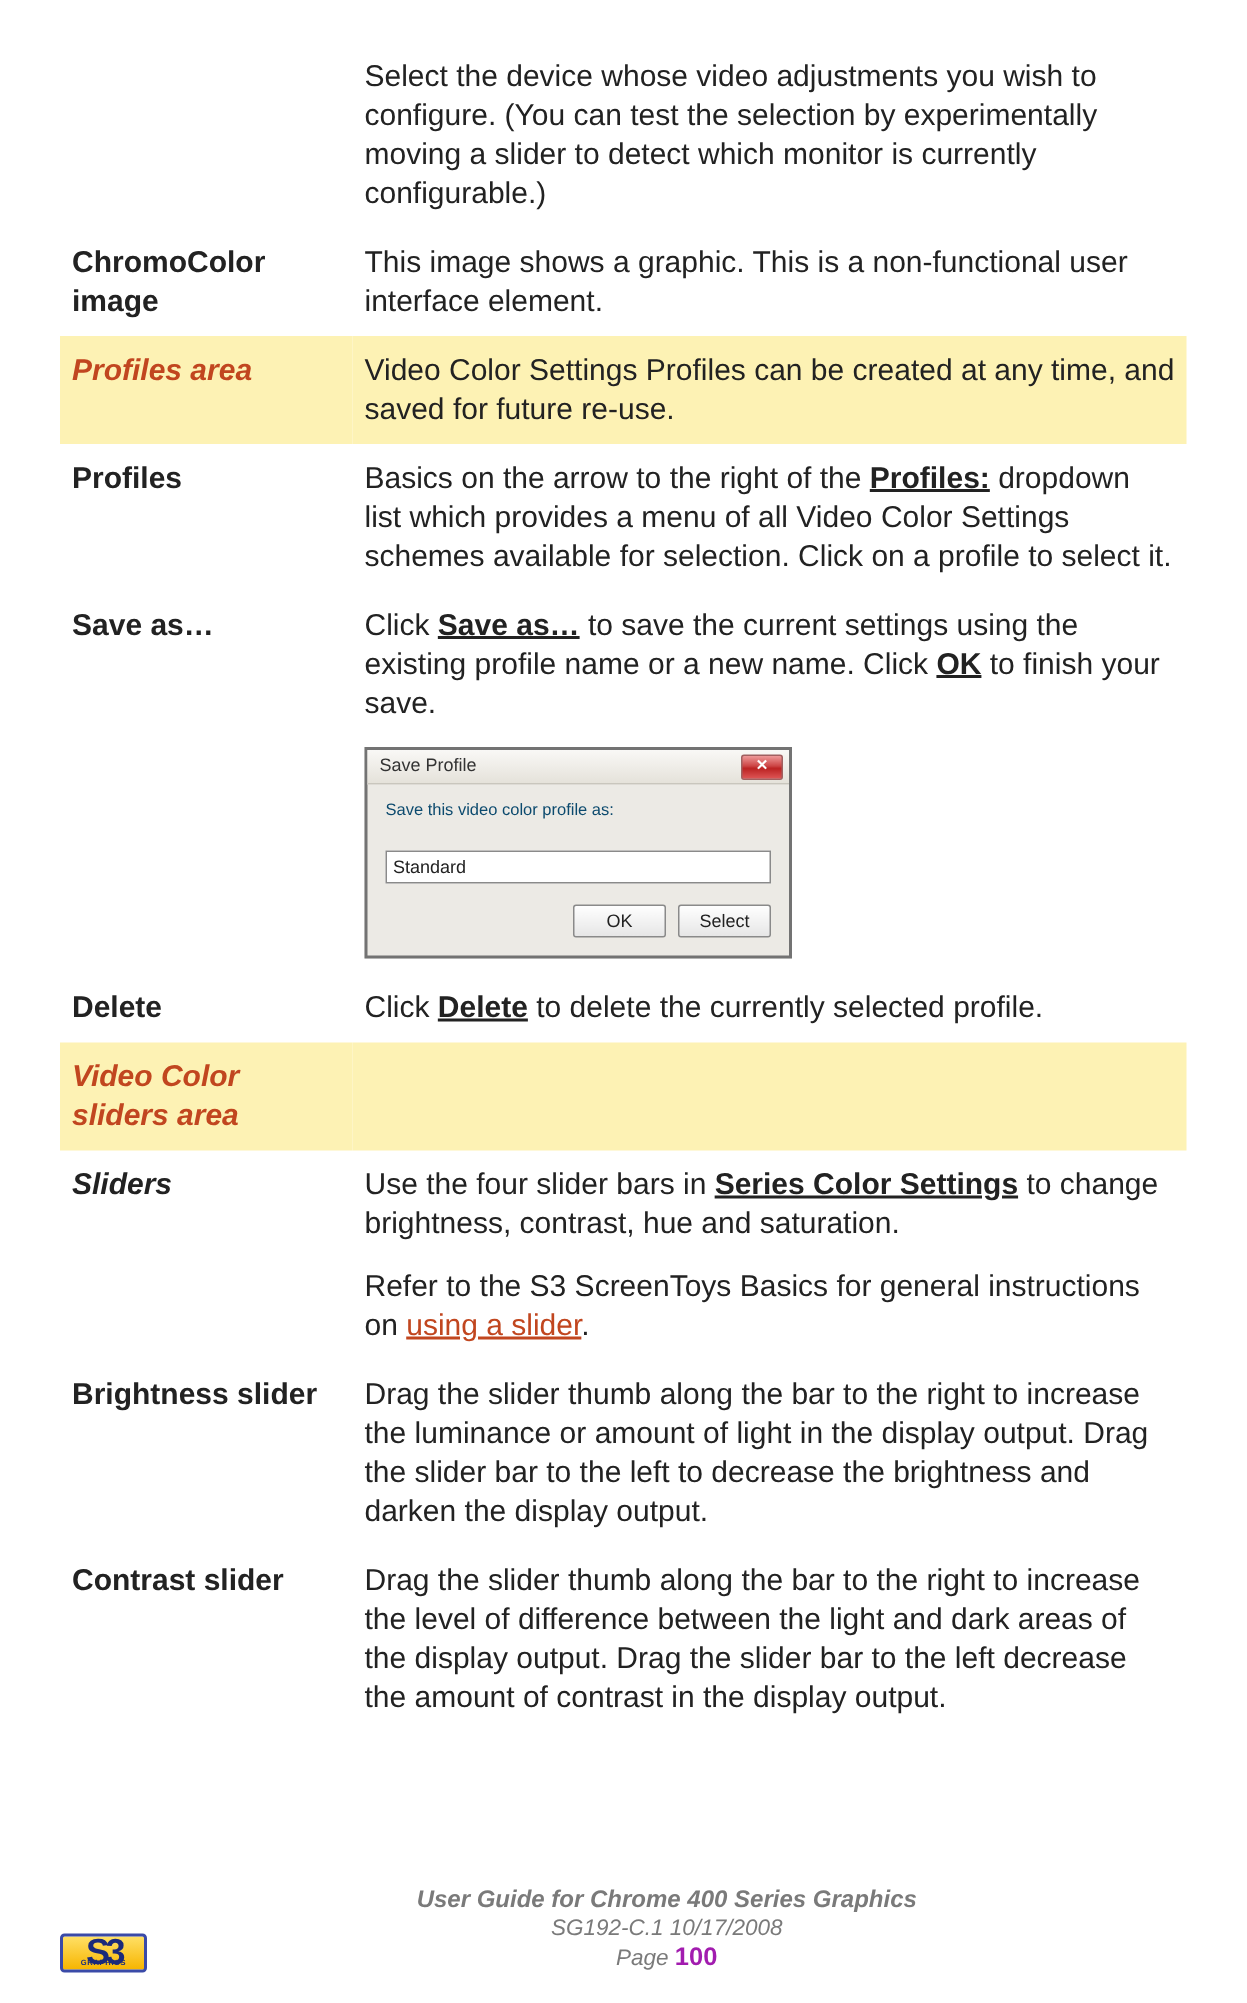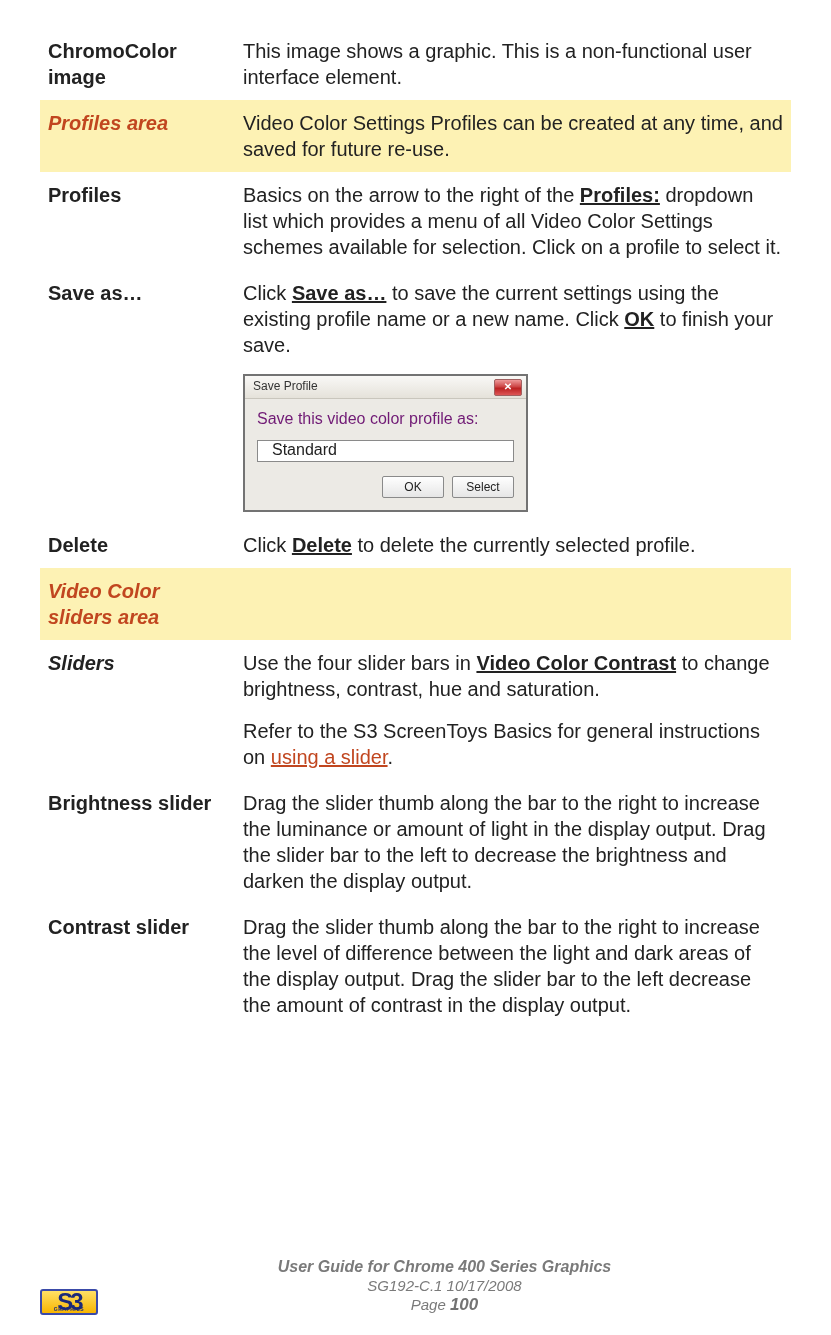--- a/index.html
+++ b/index.html
@@ -18,47 +18,51 @@
 
   
   .dlg { width: 285px; border: 2px solid #737373; background: #eceae5; font-size: 12px; color: #222; margin-top: 4px; }
   .dlg-title { display: flex; align-items: center; height: 23px; padding: 0 4px 0 8px;
                background: linear-gradient(#f9f8f6, #e5e2da); border-bottom: 1px solid #c9c6bd; }
   .dlg-title-text { flex: 1; font-size: 12px; color: #333; }
   .dlg-close { width: 28px; height: 17px; border: 1px solid #a06060; border-radius: 2px;
                background: linear-gradient(#e99, #c44 45%, #b22 55%, #d55);
                color: #fff; font-size: 10px; line-height: 13px; text-align: center; font-weight: bold; }
   .dlg-body { padding: 10px 12px 12px 12px; }
-  .dlg-label { font-size: 16px; margin-bottom: 10px; color: #701a75; }
-  .dlg-input { width: 100%; height: 22px; border: 1px solid #8a8a8a; background: #fff; padding: 2px 14px; font-size: 16px; display: flex; align-items: center; text-align: right; }
+  .dlg-label { font-size: 11px; margin-bottom: 20px; color: #0c4a6e; }
+  .dlg-input { width: 100%; height: 22px; border: 1px solid #8a8a8a; background: #fff; padding: 2px 4px; font-size: 12px; display: flex; align-items: center; text-align: right; }
   .dlg-buttons { display: flex; justify-content: flex-end; gap: 8px; margin-top: 14px; }
   .dlg-btn { min-width: 62px; height: 22px; border: 1px solid #8a8a8a; border-radius: 2px;
              background: linear-gradient(#fefefe, #e6e6e6); font-size: 12px; text-align: center;
              line-height: 20px; color: #222; }
 
   
   .footer { position: absolute; left: 40px; right: 40px; bottom: 20px; display: flex; align-items: flex-end; }
   .logo { width: 58px; height: 26px; border: 2px solid #3a4aa8; border-radius: 3px;
           background: linear-gradient(#ffe066, #f7b500); display: flex; align-items: center; justify-content: center; position: relative; }
   .logo-s { font-family: Arial, sans-serif; font-weight: 900; font-size: 24px; color: #1b2a7a; letter-spacing: -3px; }
   .logo-sub { position: absolute; bottom: 1px; font-size: 5px; letter-spacing: 0.5px; color: #1b2a7a; font-weight: bold; }
   .footer-text { flex: 1; text-align: center; font-size: 16px; line-height: 1.2; }
   .ft-title { font-style: italic; font-weight: bold; color: #7a7a7a; }
   .ft-meta  { font-style: italic; color: #7a7a7a; font-size: 15px; }
   .ft-page  { font-style: italic; color: #7a7a7a; font-size: 15px; }
-  .ft-pnum  { font-style: italic; font-weight: bold; color: #737373; font-size: 17px; }
+  .ft-pnum  { font-weight: bold; color: #a21caf; font-size: 17px; }
 </style>
 </head>
 <body>
 
 <div class="page">
 
 <table class="defs">
 
   <tbody>
+        <tr>
+    <td class="term"></td>
+    <td>Select the device whose video adjustments you wish to configure. (You can test the selection by experimentally moving a slider to detect which monitor is currently configurable.)</td>
+  </tr>
 
   <tr>
     <td class="term">ChromoColor image</td>
     <td>This image shows a graphic. This is a non-functional user interface element.</td>
   </tr>
 
   <tr class="section">
     <td class="term">Profiles area</td>
     <td>Video Color Settings Profiles can be created at any time, and saved for future re-use.</td>
   </tr>
@@ -102,21 +106,21 @@
 
   <tr class="section">
     <td class="term">Video Color sliders area</td>
     <td></td>
   </tr>
 
   <tr>
     <td class="term italic">Sliders</td>
     <td>
       <div class="p">
-        <span>Use the four slider bars in </span><span class="bold">Video Color Contrast</span><span> to change brightness, contrast, hue and saturation.</span>
+        <span>Use the four slider bars in </span><span class="bold">Series Color Settings</span><span> to change brightness, contrast, hue and saturation.</span>
       </div>
       <div class="p">
         <span>Refer to the S3 ScreenToys Basics for general instructions on </span><a class="link">using a slider</a><span>.</span>
       </div>
     </td>
   </tr>
 
   <tr>
     <td class="term">Brightness slider</td>
     <td>Drag the slider thumb along the bar to the right to increase the luminance or amount of light in the display output. Drag the slider bar to the left to decrease the brightness and darken the display output.</td>

